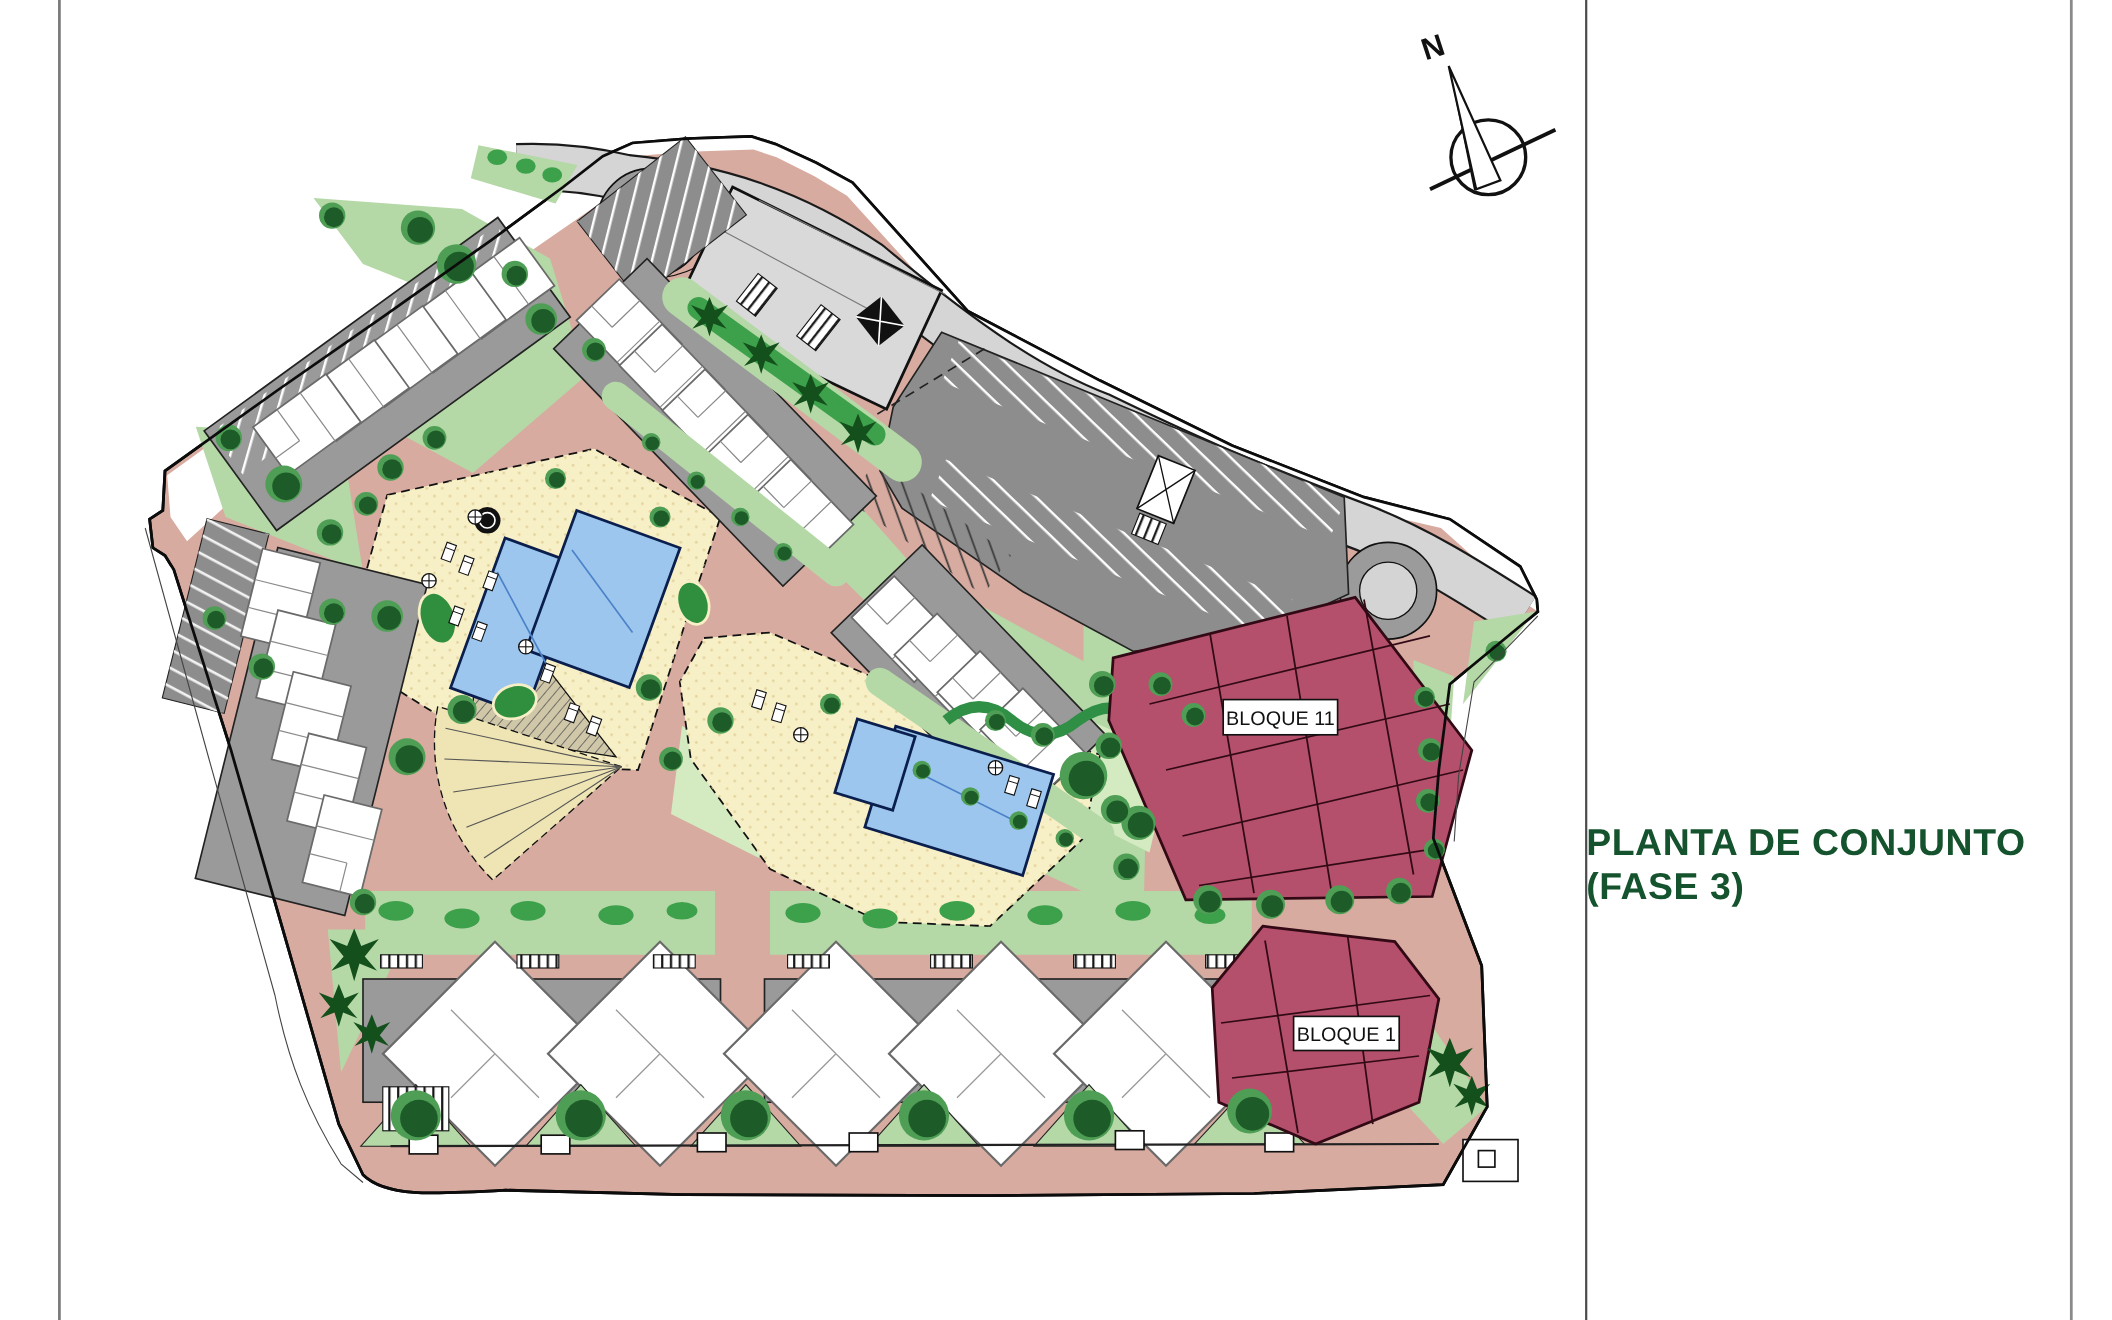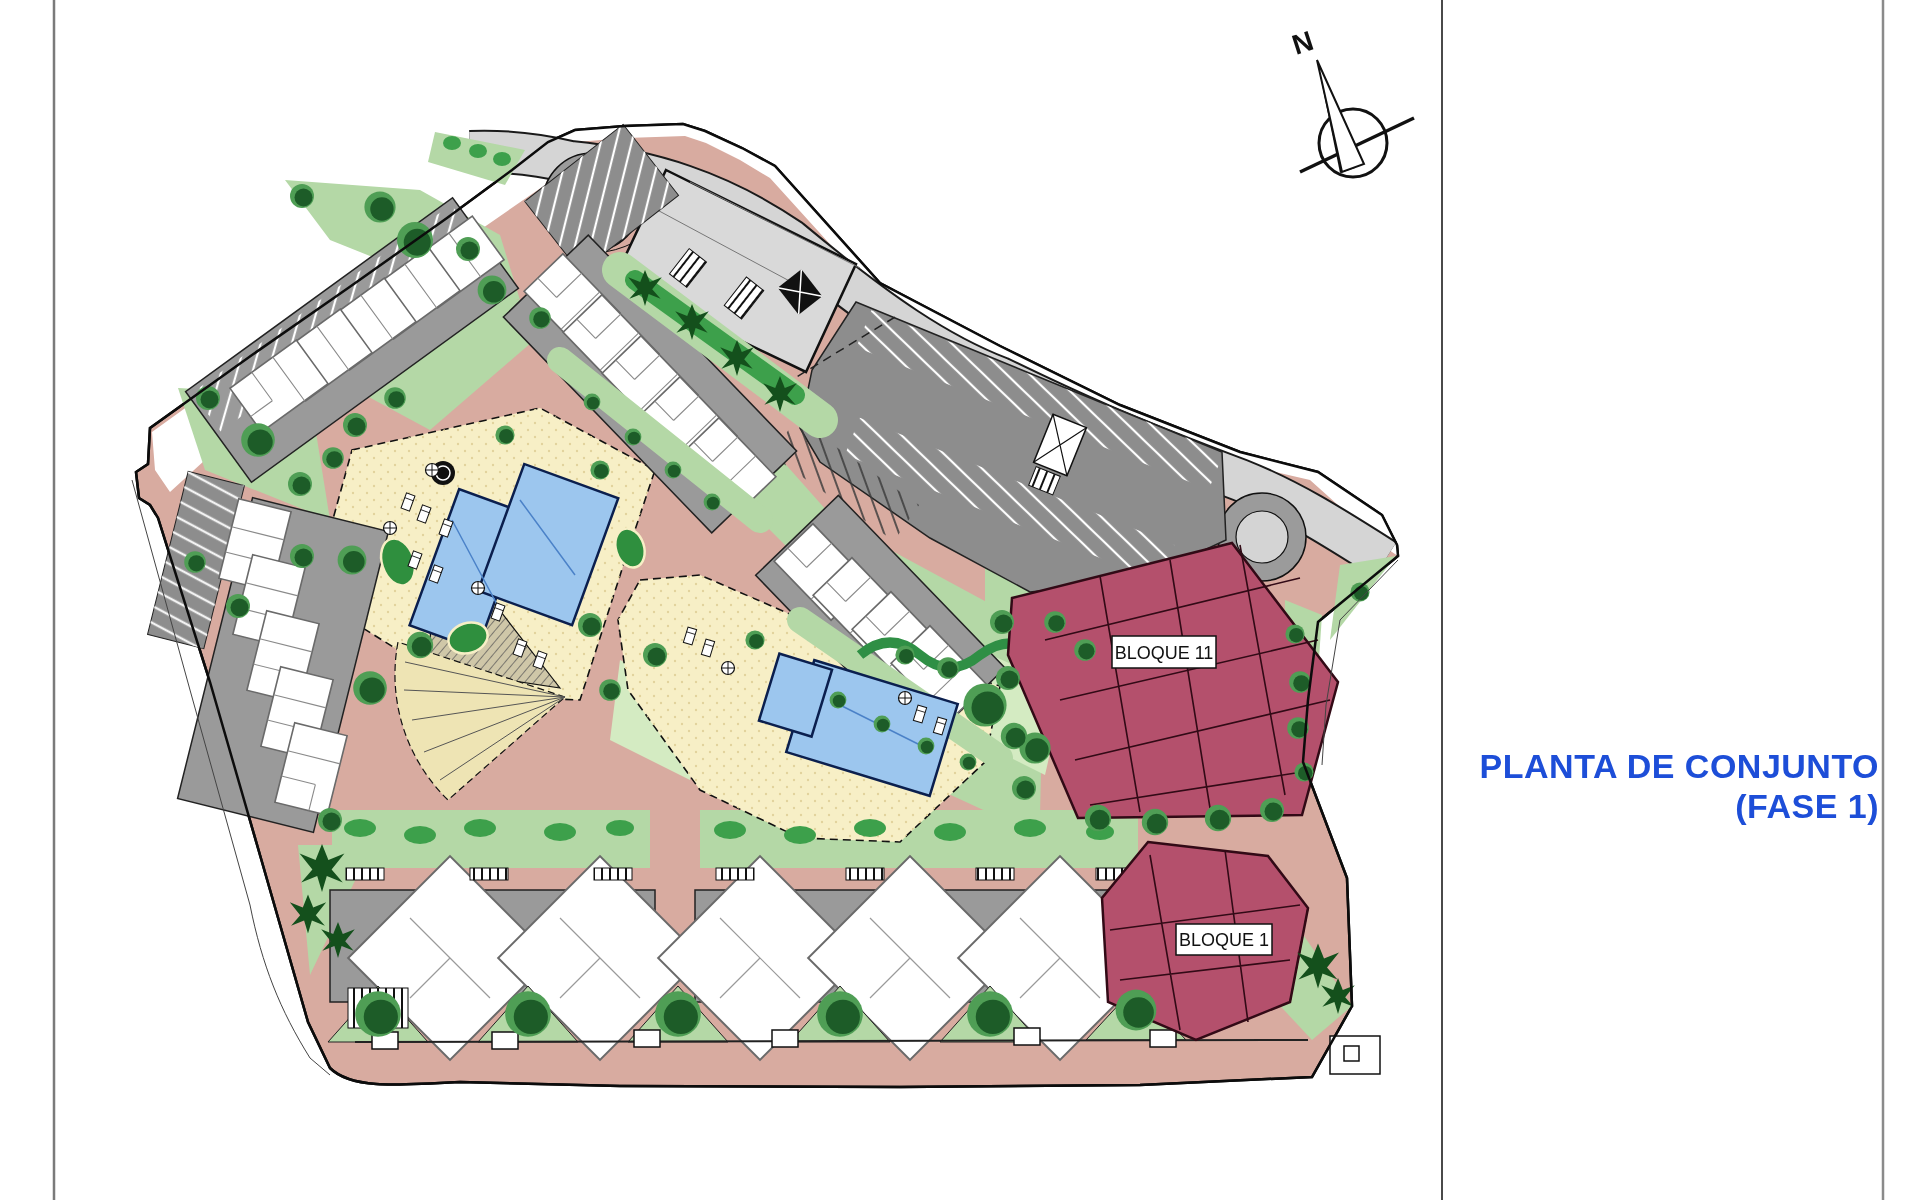--- a/index.html
+++ b/index.html
@@ -1,20 +1,20 @@
 <!DOCTYPE html>
 <html><head>
 <meta charset="utf-8">
 <style>
   html,body{margin:0;padding:0;background:#fff;width:1920px;height:1200px;overflow:hidden;
     font-family:"Liberation Sans",sans-serif;}
   #stage{position:relative;width:1920px;height:1200px;background:#fff;}
   #plan-svg{position:absolute;left:0;top:0;}
-  #title-block{position:absolute;left:1442px;top:746px;width:437px;text-align:right;
-    font-weight:bold;font-size:34px;line-height:40px;color:#1d4ed8;letter-spacing:.5px;}
+  #title-block{position:absolute;left:1442px;top:746px;width:437px;text-align:left;
+    font-weight:bold;font-size:34px;line-height:40px;color:#14532d;letter-spacing:.5px;}
 </style>
 </head>
 <body>
 
 <div id="stage">
 <svg id="plan-svg" width="1920" height="1200" viewBox="0 0 1920 1200">
   <defs>
     <pattern id="dots" width="14" height="14" patternUnits="userSpaceOnUse">
       <circle cx="3" cy="3" r="1.2" fill="#e2d29c"></circle>
           <circle cx="10" cy="10" r="1.2" fill="#e2d29c"></circle>
@@ -410,15 +410,15 @@
     <text x="1296" y="55" font-size="28" font-weight="bold" fill="#111" transform="rotate(-18 1296 55)">N</text>
     <circle cx="1353" cy="143" r="34" fill="none" stroke="#111" stroke-width="3"></circle>
     <line x1="1300" y1="172" x2="1414" y2="118" stroke="#111" stroke-width="3.5"></line>
     <polygon points="1317,60 1355,168 1340,173" fill="#111"></polygon>
     <polygon points="1317,60 1342,172 1364,164" fill="#fff" stroke="#111" stroke-width="2"></polygon>
   </g>
 </svg>
 
 <div id="title-block">
   <div>PLANTA DE CONJUNTO</div>
-  <div>(FASE 1)</div>
+  <div>(FASE 3)</div>
 </div>
 </div>
 
 </body></html>

